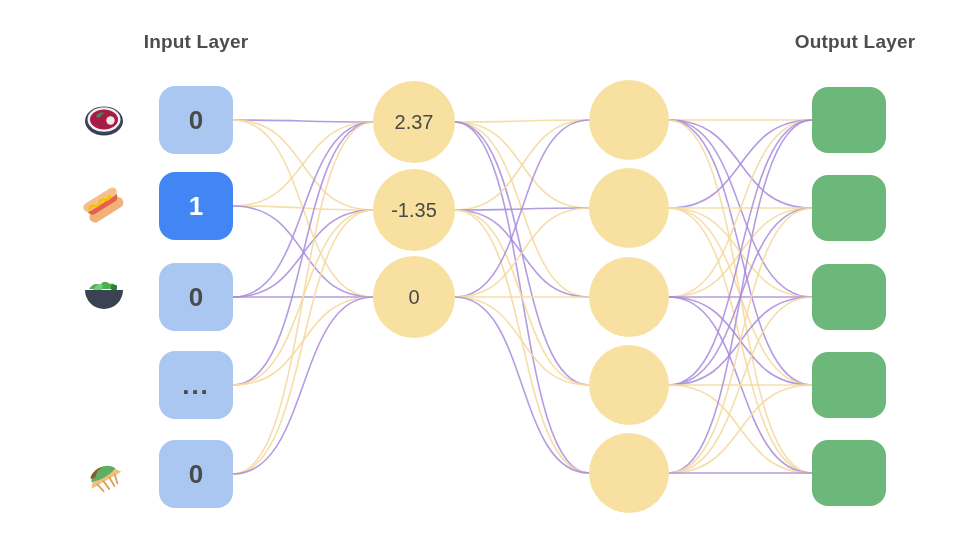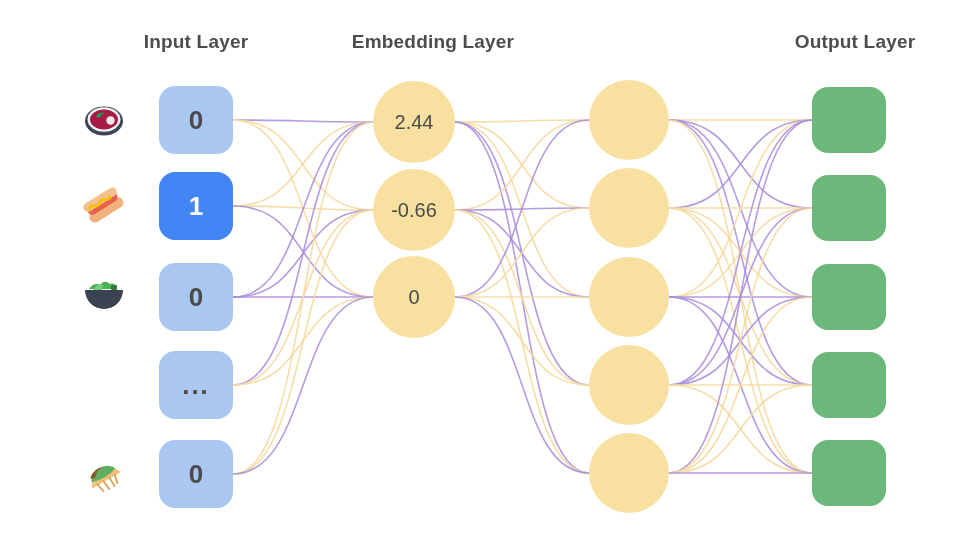--- a/index.html
+++ b/index.html
@@ -142,21 +142,20 @@
       <path d="M 669 385 C 747.65 385, 733.35 385, 812 385" stroke="#f5d9a0" stroke-width="1.6" fill="none" opacity="0.9"></path>
       <path d="M 669 385 C 747.65 385, 733.35 473, 812 473" stroke="#f5d9a0" stroke-width="1.6" fill="none" opacity="0.9"></path>
       <path d="M 669 473 C 747.65 473, 733.35 120, 812 120" stroke="#a78bda" stroke-width="1.6" fill="none" opacity="0.85"></path>
       <path d="M 669 473 C 747.65 473, 733.35 208, 812 208" stroke="#f5d9a0" stroke-width="1.6" fill="none" opacity="0.9"></path>
       <path d="M 669 473 C 747.65 473, 733.35 297, 812 297" stroke="#f5d9a0" stroke-width="1.6" fill="none" opacity="0.9"></path>
       <path d="M 669 473 C 747.65 473, 733.35 385, 812 385" stroke="#f5d9a0" stroke-width="1.6" fill="none" opacity="0.9"></path>
       <path d="M 669 473 C 747.65 473, 733.35 473, 812 473" stroke="#a78bda" stroke-width="1.6" fill="none" opacity="0.85"></path>
     </svg>
 
   <div class="layer-title" id="title-0" style="left: 196px; top: 31px;">Input Layer</div>
-  <div class="layer-title" id="title-1" style="left: 433px; top: 31px;">Embedding Layer</div>
   <div class="layer-title" id="title-2" style="left: 855px; top: 31px; text-align: center;">Output Layer</div>
 
   <div id="icons-container">
       <div class="food-icon" style="left: 81px; top: 97px; width: 46px; height: 46px;">
     <svg width="44" height="44" viewBox="0 0 44 44">
       <ellipse cx="22" cy="23" rx="19" ry="14.5" fill="#3b4252"></ellipse>
       <ellipse cx="22" cy="21.5" rx="16.5" ry="12.2" fill="#f2f2f2"></ellipse>
       <ellipse cx="22" cy="21.5" rx="14" ry="10" fill="#a61c46"></ellipse>
       <path d="M14 18 q4 -5 9 -3 q-4 1 -5 4 q-2 2 -4 -1 z" fill="#1f9d55"></path>
       <circle cx="28.5" cy="22.5" r="4.2" fill="#f0eae6"></circle>
@@ -204,24 +203,24 @@
       </div>
       <div class="node io-box input-box ellipsis" style="width: 74px; height: 68px; left: 159px; top: 351px;">
         <span>...</span>
       </div>
       <div class="node io-box input-box" style="width: 74px; height: 68px; left: 159px; top: 440px;">
         <span>0</span>
       </div>
     </div>
   <div id="embedding-container">
       <div class="node circle-node" style="width: 82px; height: 82px; left: 373px; top: 81px;">
-        <span>2.44</span>
+        <span>2.37</span>
       </div>
       <div class="node circle-node" style="width: 82px; height: 82px; left: 373px; top: 169px;">
-        <span>-0.66</span>
+        <span>-1.35</span>
       </div>
       <div class="node circle-node" style="width: 82px; height: 82px; left: 373px; top: 256px;">
         <span>0</span>
       </div>
     </div>
   <div id="hidden-container">
       <div class="node circle-node" style="width: 80px; height: 80px; left: 589px; top: 80px;">
         <span></span>
       </div>
       <div class="node circle-node" style="width: 80px; height: 80px; left: 589px; top: 168px;">

